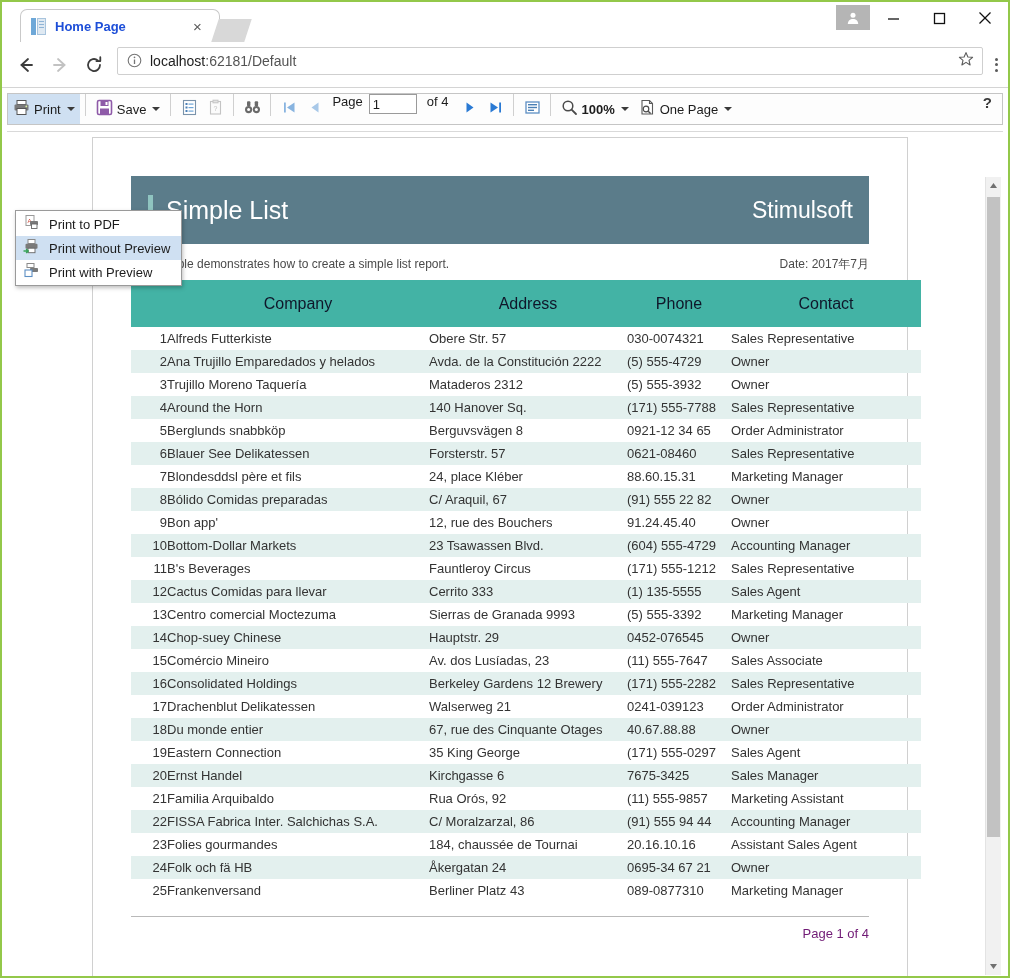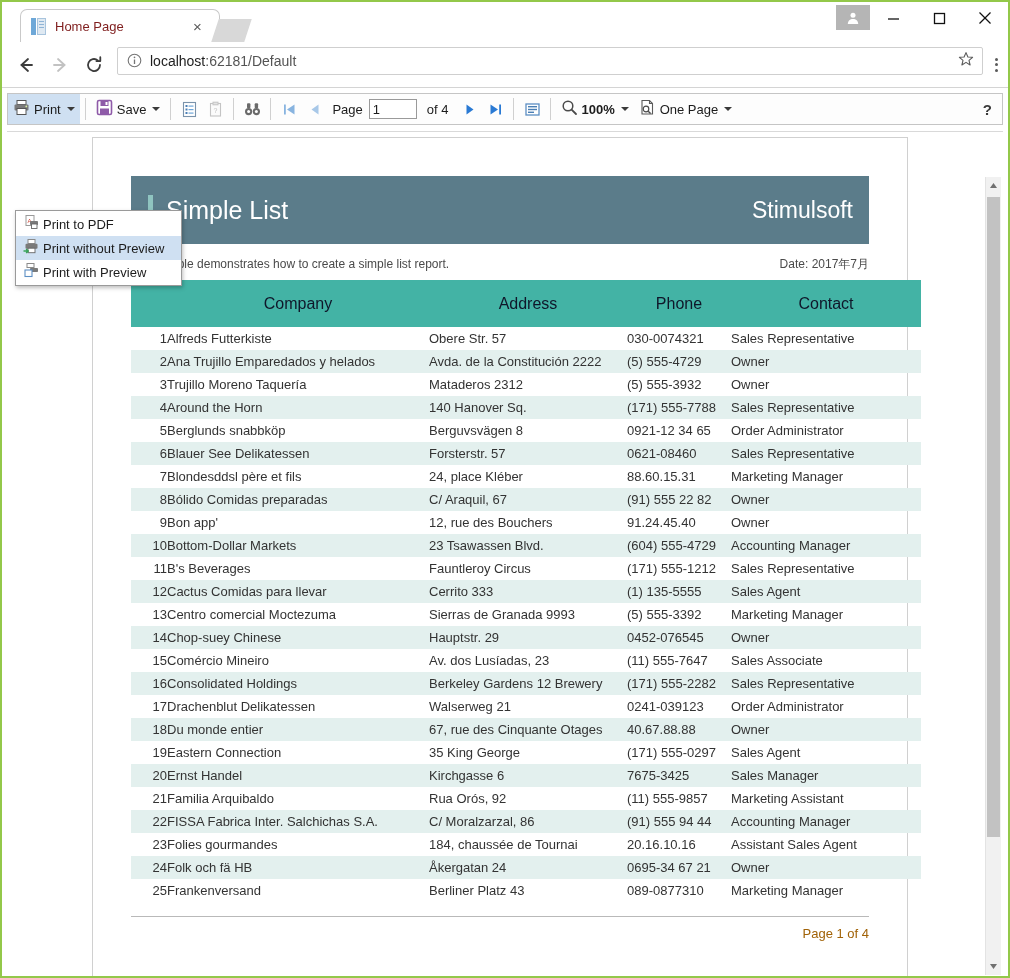--- a/index.html
+++ b/index.html
@@ -38,22 +38,22 @@
   }
   .tab-favicon i{
     position:absolute;display:block;background:#6ea8d8;
   }
   .tab-favicon .f1{left:0;top:0;width:5px;height:17px;}
   .tab-favicon .f2{left:6px;top:0;width:9px;height:17px;background:#dfe9f2;border:1px solid #a8c4dd;box-sizing:border-box;}
   .tab-favicon .f3{left:8px;top:3px;width:5px;height:1.5px;background:#8fb4d6;}
   .tab-favicon .f4{left:8px;top:6px;width:5px;height:1.5px;background:#8fb4d6;}
   .tab-favicon .f5{left:8px;top:9px;width:5px;height:1.5px;background:#8fb4d6;}
   .tab-title{
-    margin-left:9px;font-size:13px;color:#7f1d1d;white-space:nowrap;
-    overflow:hidden;text-overflow:ellipsis;max-width:118px;
+    margin-left:9px;font-size:13px;color:#1d4ed8;white-space:nowrap;
+    overflow:hidden;text-overflow:ellipsis;max-width:118px;font-weight:bold;
   }
   .tab-close{
     position:absolute;right:14px;top:9px;width:15px;height:15px;
     color:#5a5a5a;font-size:15px;line-height:15px;text-align:center;
     font-family:"Liberation Sans",sans-serif;
   }
   .tab-stub{
     position:absolute;left:213px;top:17px;width:33px;height:23px;
     background:#d8d8d8;
     transform:skewX(-18deg);
@@ -96,21 +96,21 @@
     width:1006px;height:889px;
     background:#ffffff;
     overflow:hidden;
   }
   #toolbar{
     position:relative;
     height:32px;
     margin:5px 5px 0 5px;
     border:1px solid #c5c5c5;
     background:#fdfdfd;
-    display:flex;align-items:center;
+    display:flex;align-items:flex-start;
     box-sizing:border-box;
     font-size:13px;color:#1c1c1c;
   }
   .tb-item{
     height:30px;display:flex;align-items:center;padding:0 5px;
     white-space:nowrap;
   }
   .tb-item.active{background:#cfe0f2;}
   .tb-label{margin-left:4px;}
   .caret{
@@ -142,21 +142,21 @@
     border:1px solid #9a9a9a;
     box-shadow:1px 2px 4px rgba(0,0,0,.25);
     z-index:60;
     padding:1px 0;
   }
   .menu-item{
     height:24px;display:flex;align-items:center;
     font-size:13px;color:#1c1c1c;padding-left:7px;
   }
   .menu-item.hl{background:#cfe0f2;}
-  .menu-item .mtext{margin-left:3px;}
+  .menu-item .mtext{margin-left:9px;}
   
   #docarea{
     position:absolute;left:5px;top:43px;right:5px;bottom:0;
     background:#ffffff;
     border-top:1px solid #d9d9d9;
     overflow:hidden;
   }
   #page{
     position:absolute;left:85px;top:5px;
     width:816px;height:1056px;
@@ -202,21 +202,21 @@
   .rep-table tbody td{
     height:23px;font-size:13px;color:#333333;
     vertical-align:middle;padding:0;
   }
   .rep-table tbody tr.alt td{background:#e3f0ee;}
   td.c-no{text-align:right;padding-right:8px;color:#333;}
   td.c-company{padding-left:4px;}
   .rep-footer{
     margin-top:14px;border-top:1px solid #b9b9b9;
     height:32px;display:flex;align-items:center;justify-content:flex-end;
-    font-size:13px;color:#a16207;
+    font-size:13px;color:#701a75;
   }
   
   #vscroll{
     position:absolute;right:2px;top:45px;width:15px;bottom:2px;
     background:#f1f1f1;border-left:1px solid #e3e3e3;
     z-index:20;
   }
   #vthumb{
     position:absolute;left:1px;top:20px;width:13px;height:640px;
     background:#c2c2c2;

